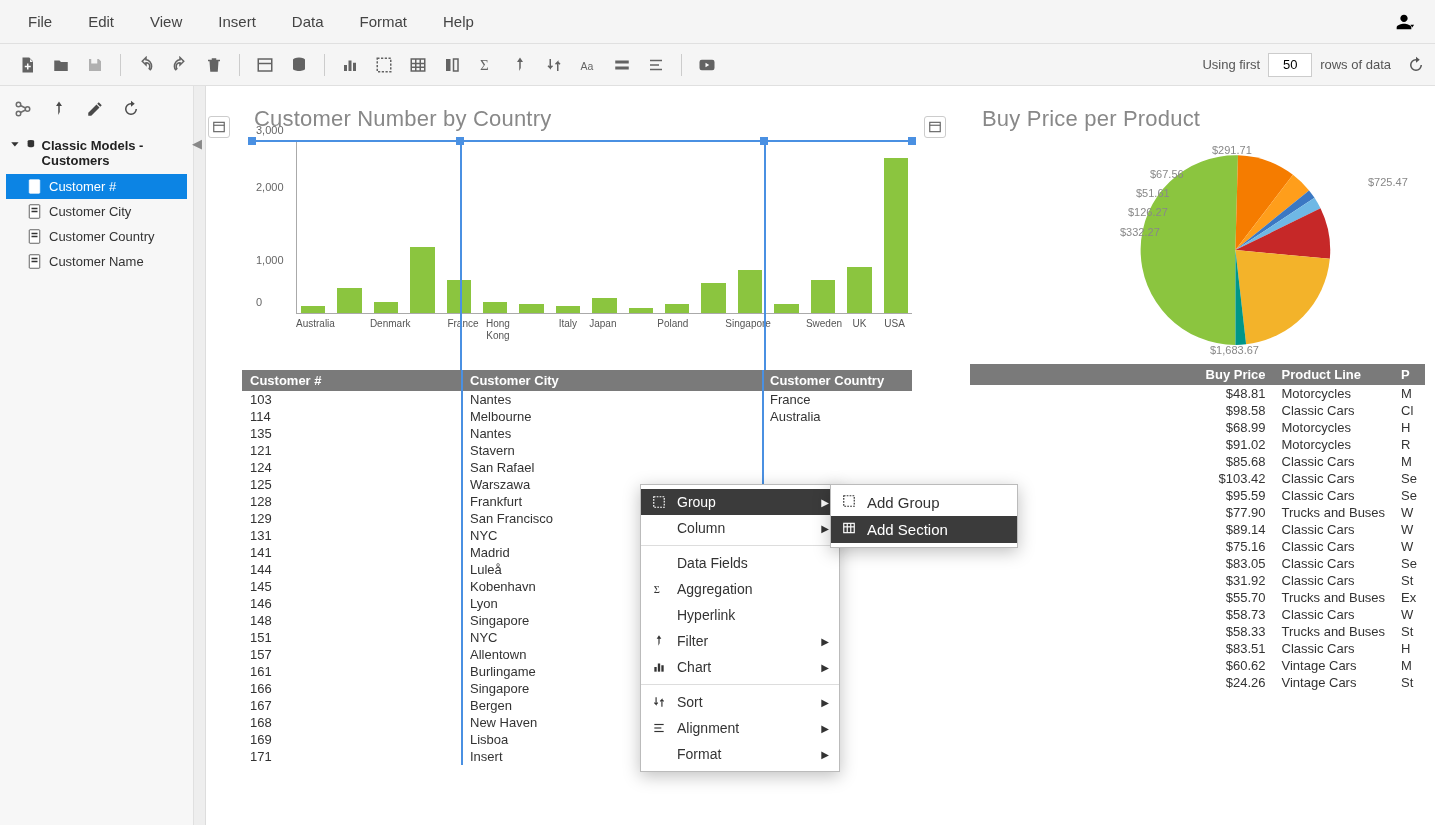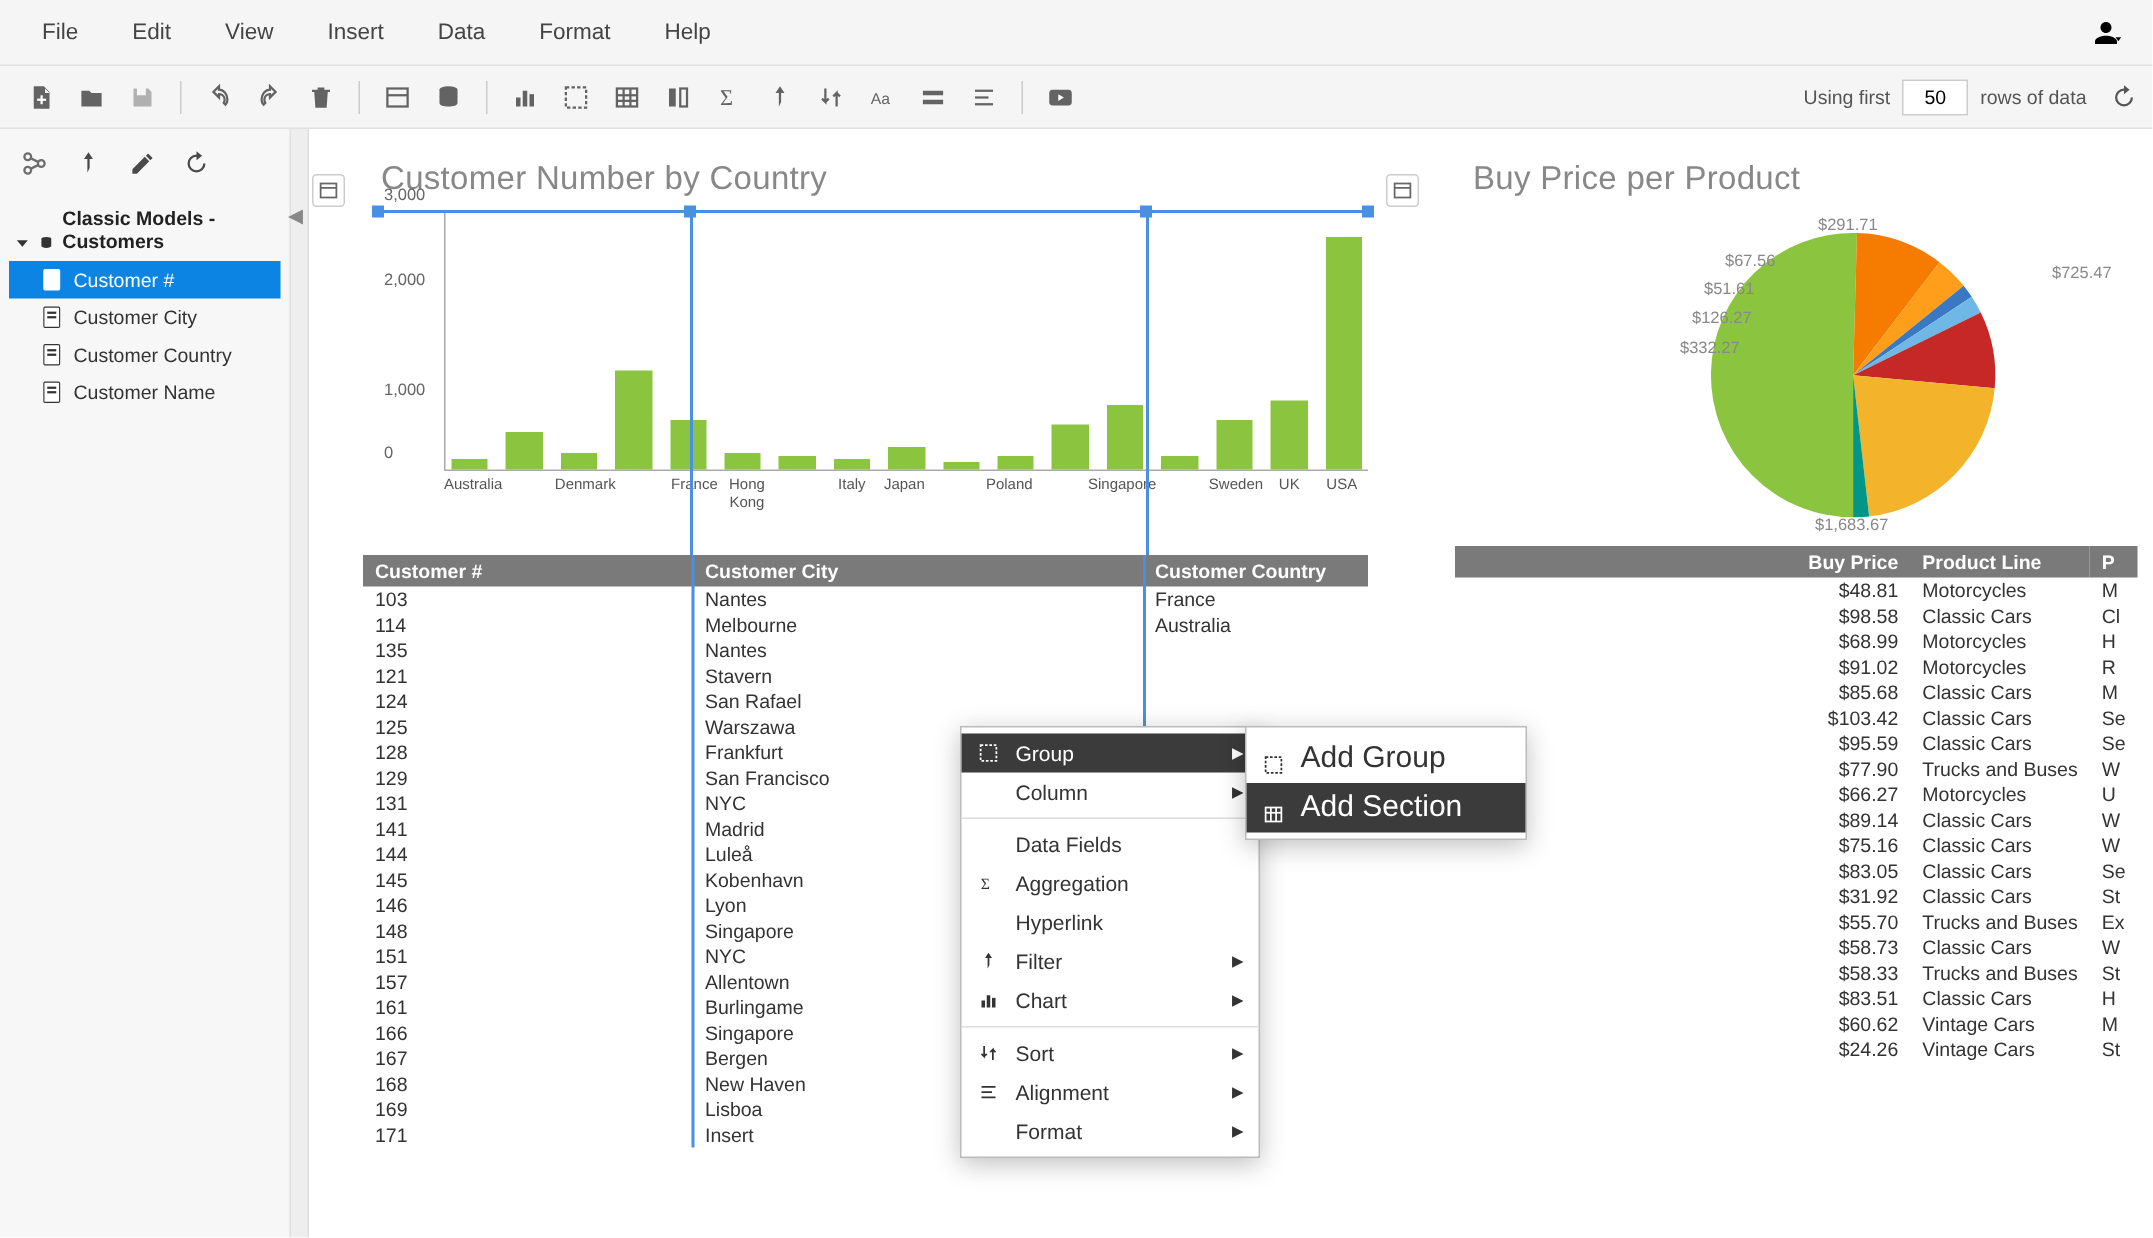--- a/index.html
+++ b/index.html
@@ -22,21 +22,21 @@
   
   
   .main { display: flex; height: calc(100% - 86px); }
   
   
   .sidebar { width: 194px; background: #f7f7f7; border-right: 1px solid #e0e0e0; padding: 10px 0; }
   .sidebar-title { padding: 4px 12px 8px; font-size: 14px; font-weight: 600; color: #222; }
   .sidebar-tools { display: flex; gap: 18px; padding: 4px 14px 14px; }
   .sidebar-tools .st { width: 18px; height: 18px; opacity: 0.7; cursor: pointer; }
   .tree-root { padding: 0 6px; }
-  .tree-header { display: flex; align-items: flex-end; gap: 6px; padding: 6px 4px; font-size: 13px; font-weight: 600; color: #222; cursor: pointer; }
+  .tree-header { display: flex; align-items: flex-start; gap: 6px; padding: 6px 4px; font-size: 13px; font-weight: 600; color: #222; cursor: pointer; }
   .tree-header svg { width: 12px; height: 12px; fill: #333; }
   .db-icon { width: 14px; height: 14px; }
   .tree-item { display: flex; align-items: center; gap: 8px; padding: 5px 6px 5px 22px; font-size: 13px; color: #333; cursor: pointer; }
   .tree-item.selected { background: #0c84e4; color: #fff; }
   .tree-item .fi { width: 13px; height: 15px; }
   
   
   .collapse-strip { width: 12px; background: #eee; border-right: 1px solid #ddd; position: relative; }
   .collapse-strip .arrow { position: absolute; top: 50px; left: -2px; font-size: 13px; color: #888; }
   
@@ -84,21 +84,21 @@
   
   .context-menu { position: absolute; top: 484px; left: 640px; width: 200px; background: #fff; border: 1px solid #bbb; box-shadow: 0 4px 16px rgba(0,0,0,0.25); z-index: 100; padding: 4px 0; }
   .context-menu .cm-item { display: flex; align-items: center; gap: 10px; padding: 5px 10px; font-size: 14px; color: #333; cursor: pointer; position: relative; }
   .context-menu .cm-item.highlight { background: #3b3b3b; color: #fff; }
   .context-menu .cm-item .cm-icon { width: 16px; display: flex; justify-content: center; }
   .context-menu .cm-item .cm-icon svg { fill: currentColor; }
   .context-menu .cm-item .sub { margin-left: auto; font-size: 10px; }
   .context-menu .cm-sep { height: 1px; background: #ddd; margin: 4px 0; }
   
   .sub-menu { position: absolute; top: 484px; left: 830px; width: 188px; background: #fff; border: 1px solid #bbb; box-shadow: 0 4px 16px rgba(0,0,0,0.25); z-index: 101; padding: 4px 0; }
-  .sub-menu .cm-item { display: flex; align-items: flex-end; gap: 10px; padding: 5px 10px; font-size: 20px; color: #333; cursor: pointer; }
+  .sub-menu .cm-item { display: flex; align-items: flex-start; gap: 10px; padding: 5px 10px; font-size: 15px; color: #333; cursor: pointer; }
   .sub-menu .cm-item.highlight { background: #3b3b3b; color: #fff; }
   .sub-menu .cm-item .cm-icon { width: 16px; display: flex; justify-content: center; }
   .sub-menu .cm-item .cm-icon svg { fill: currentColor; }
 </style>
 </head>
 <body>
 
 <div class="menubar">
   <span class="menu-item">File</span>
   <span class="menu-item">Edit</span>
@@ -573,25 +573,20 @@
               <td class="right">$95.59</td>
               <td>Classic Cars</td>
               <td>Se</td>
             </tr>
             <tr>
               <td class="right">$77.90</td>
               <td>Trucks and Buses</td>
               <td>W</td>
             </tr>
             <tr>
-              <td class="right">$66.27</td>
-              <td>Motorcycles</td>
-              <td>U</td>
-            </tr>
-            <tr>
               <td class="right">$89.14</td>
               <td>Classic Cars</td>
               <td>W</td>
             </tr>
             <tr>
               <td class="right">$75.16</td>
               <td>Classic Cars</td>
               <td>W</td>
             </tr>
             <tr>

